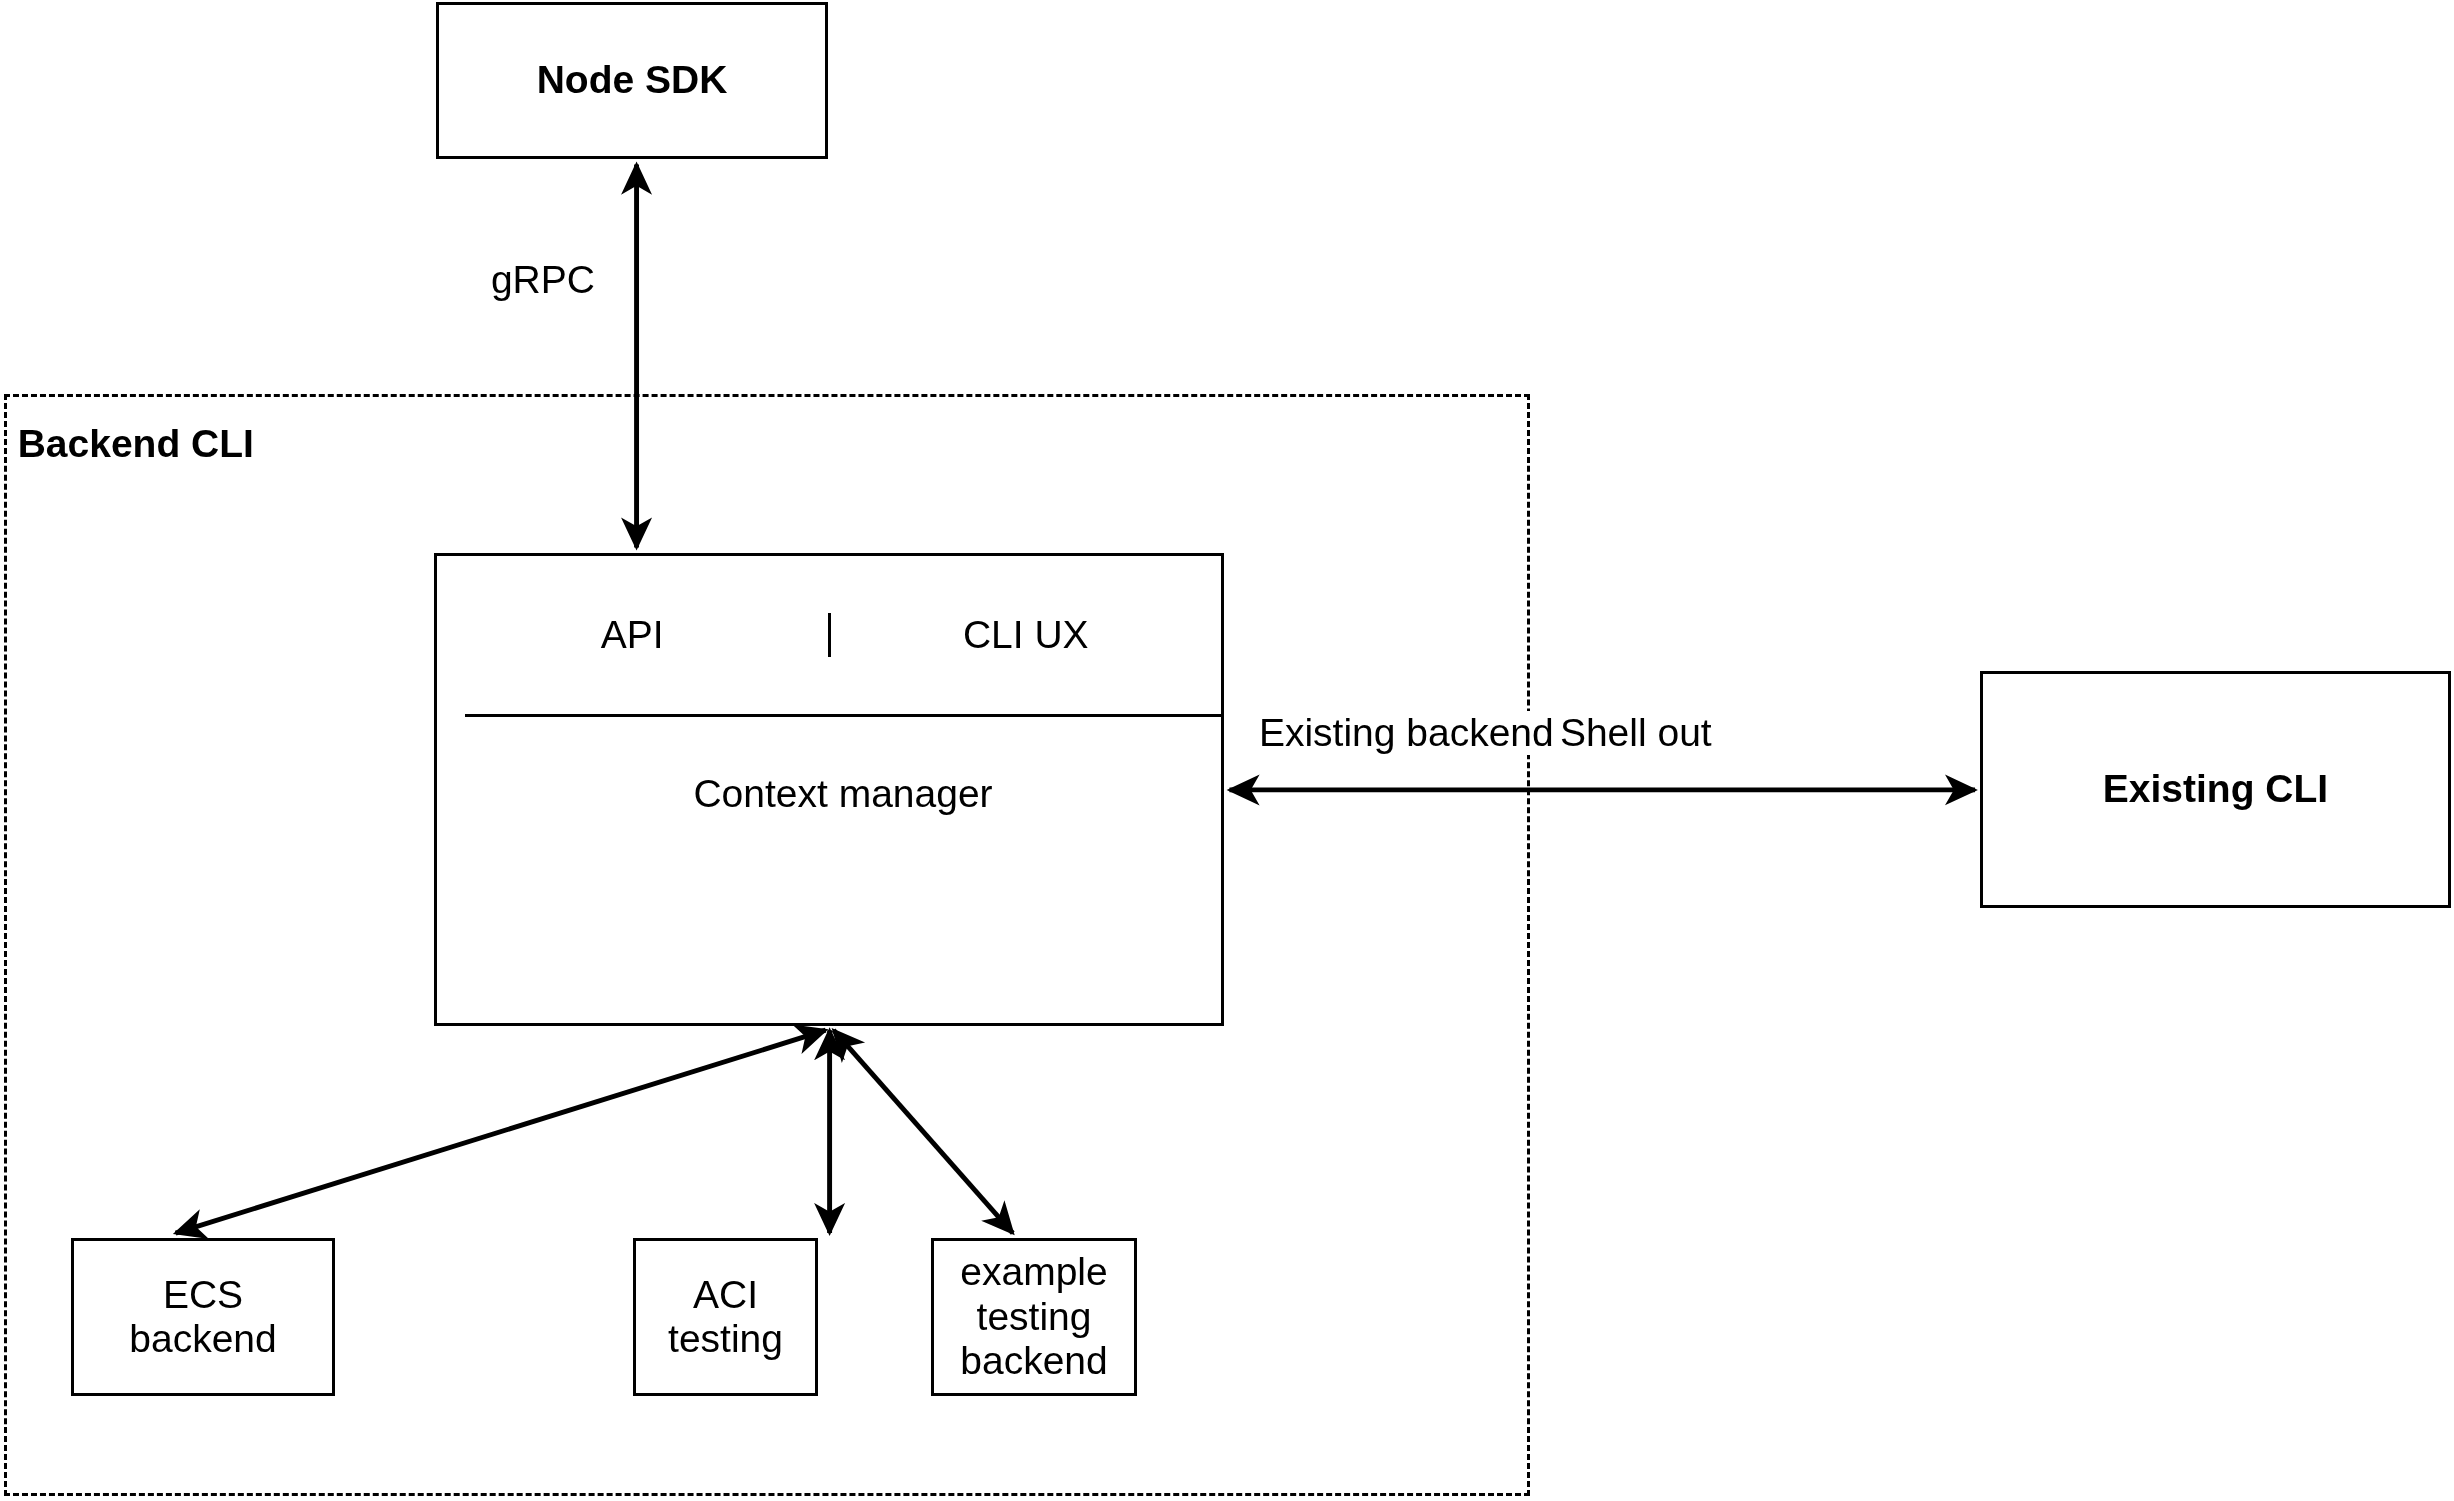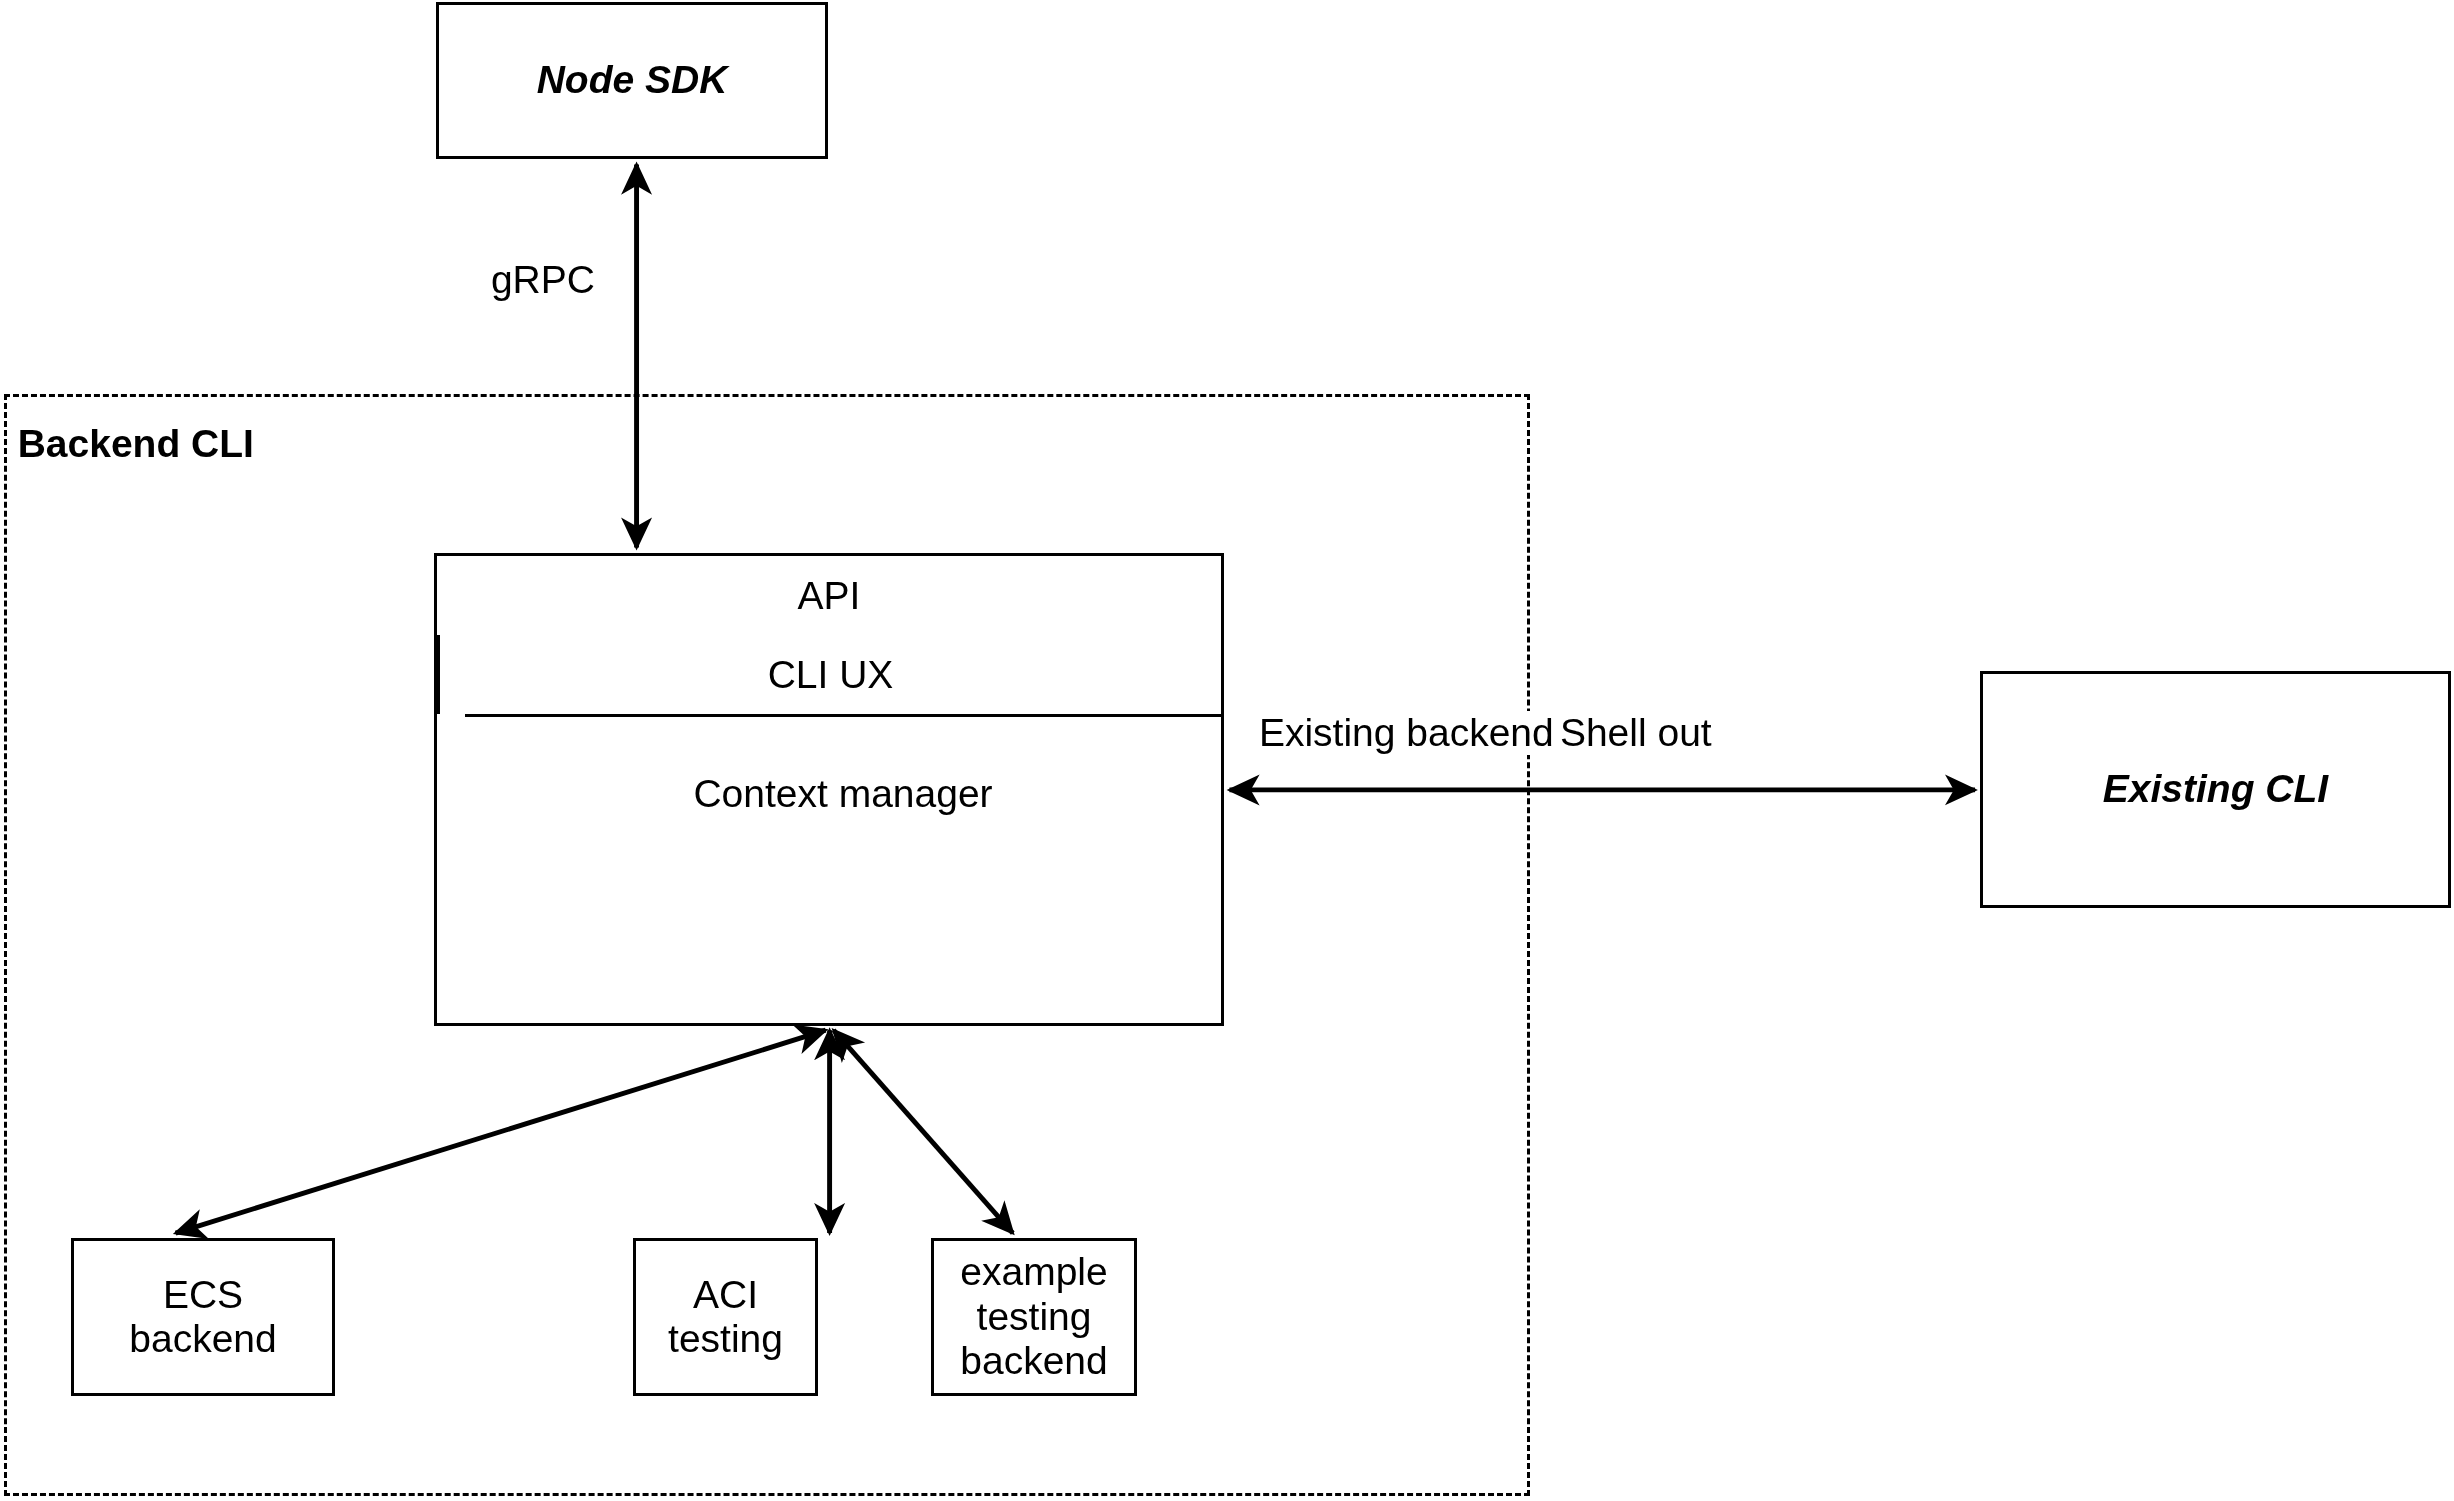--- a/index.html
+++ b/index.html
@@ -32,21 +32,21 @@
     align-items: center;
     justify-content: center;
     text-align: center;
     line-height: 1.14;
   }
   .node-label {
     display: block;
     padding: 0 9.9px;
     white-space: pre-line;
   }
-  .bold { font-weight: bold; font-style: italic; }
+  .bold { font-weight: bold; }
   .f-node { font-size: 39px; }
   .f-cell { font-size: 39px; }
   .group-dashed {
     position: absolute;
     box-sizing: border-box;
     border: 3.9px dashed #000000;
     background: transparent;
   }
   .group-title {
     position: absolute;
@@ -58,22 +58,23 @@
     position: absolute;
     box-sizing: border-box;
     border: 3.9px solid #000000;
     background: #ffffff;
     display: flex;
     flex-direction: column;
   }
   .stack-row {
     box-sizing: border-box;
     display: flex;
-    flex-direction: column;
+    flex-direction: row;
     background: #ffffff;
+    align-items: center;
   }
   .stack-row + .stack-row {
     border-top: 3.9px solid #000000;
   }
   .stack-cell {
     box-sizing: border-box;
     flex: 1 1 0;
     display: flex;
     align-items: center;
     justify-content: center;

